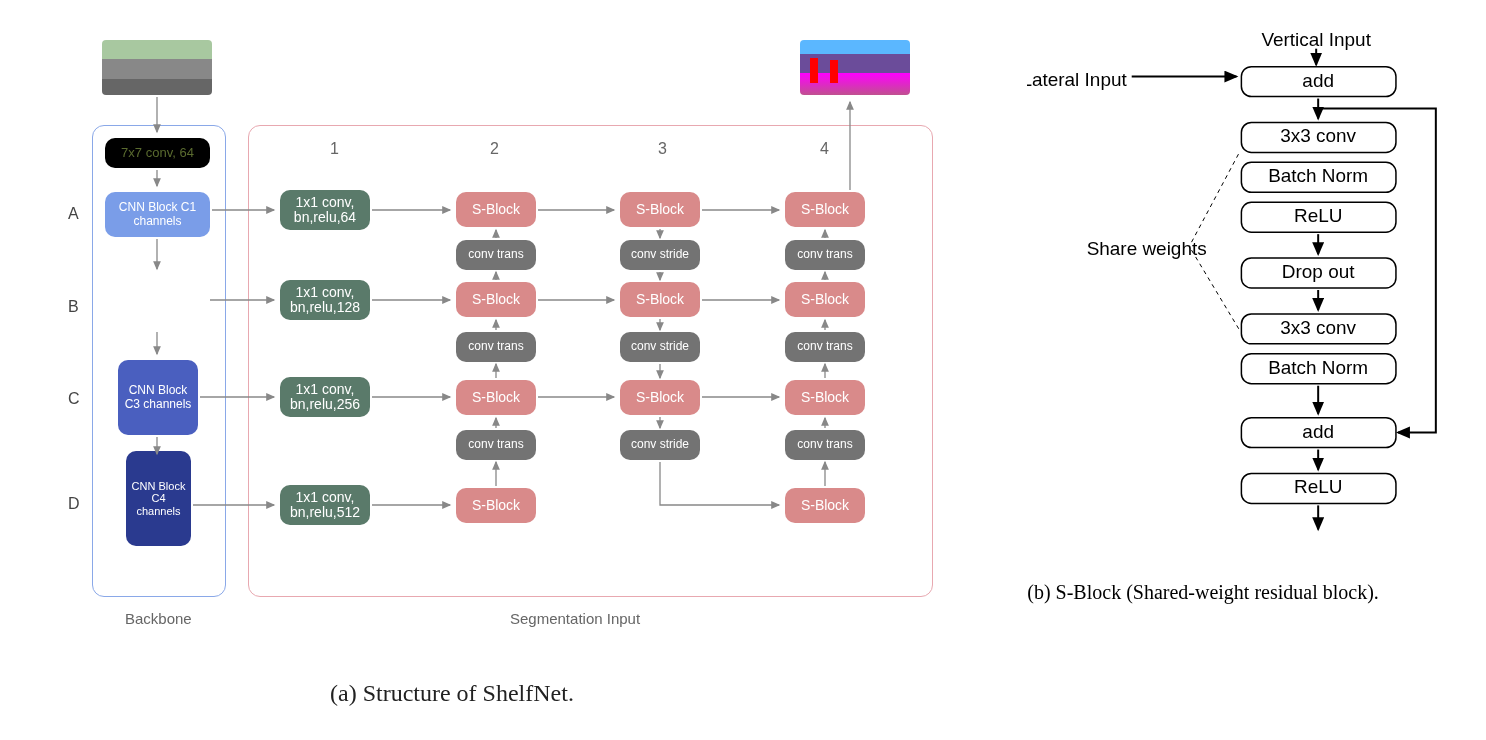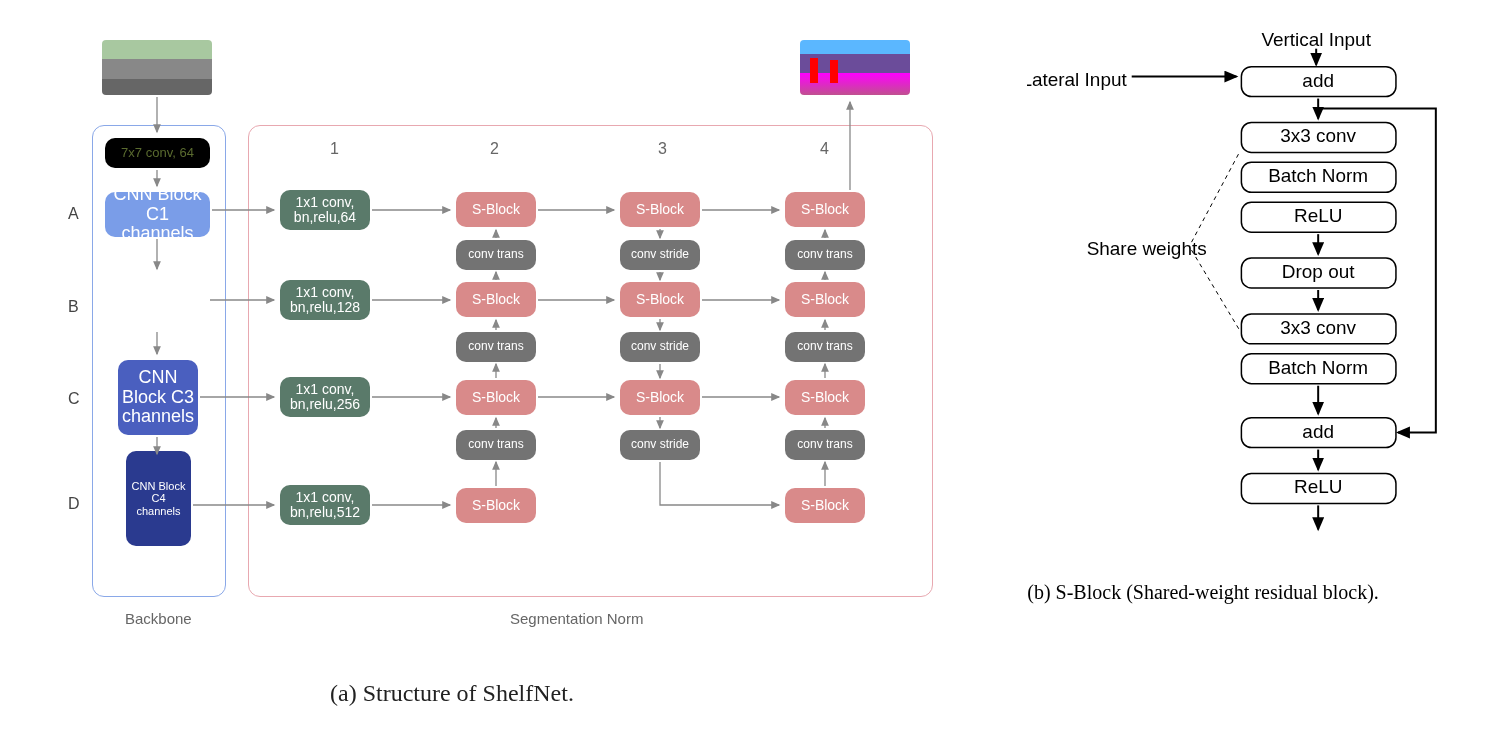--- a/index.html
+++ b/index.html
@@ -63,21 +63,21 @@
     background: #ff0000;
   }
   .conv-yellow {
     background: #000000;
     color: #5a6b2f;
     width: 105px;
     height: 30px;
   }
   .cnn-block {
     color: #fff;
-    font-size: 18px;
+    font-size: 12px;
   }
   .cnn1 { background: #7a9de8; width: 105px; height: 45px; }
   .cnn2 { background: #6b8adb; width: 100px; height: 55px; }
   .cnn3 { background: #4a5fbf; width: 80px; height: 75px; }
   .cnn4 { background: #2a3a8f; width: 65px; height: 95px; font-size: 11px; }
   .conv1x1 {
     background: #5a7a6a;
     color: #fff;
     width: 90px;
     height: 40px;
@@ -221,21 +221,21 @@
 
     <div class="block sblock" style="left:765px;top:172px">S-Block</div>
     <div class="block conv-trans" style="left:765px;top:220px">conv trans</div>
     <div class="block sblock" style="left:765px;top:262px">S-Block</div>
     <div class="block conv-trans" style="left:765px;top:312px">conv trans</div>
     <div class="block sblock" style="left:765px;top:360px">S-Block</div>
     <div class="block conv-trans" style="left:765px;top:410px">conv trans</div>
     <div class="block sblock" style="left:765px;top:468px">S-Block</div>
 
     <div class="section-label" style="left:105px;top:590px">Backbone</div>
-    <div class="section-label" style="left:490px;top:590px">Segmentation Norm</div>
+    <div class="section-label" style="left:490px;top:590px">Segmentation Input</div>
     <div class="caption" style="left:310px;top:660px">(a) Structure of ShelfNet.</div>
 
     <svg class="arrows">
       <defs>
         <marker id="grarr" markerWidth="8" markerHeight="8" refX="6" refY="3" orient="auto">
           <path d="M0,0 L7,3 L0,6 Z" fill="#888"></path>
         </marker>
       </defs>
       <g stroke="#888" stroke-width="1.3" fill="none" marker-end="url(#grarr)">
 

